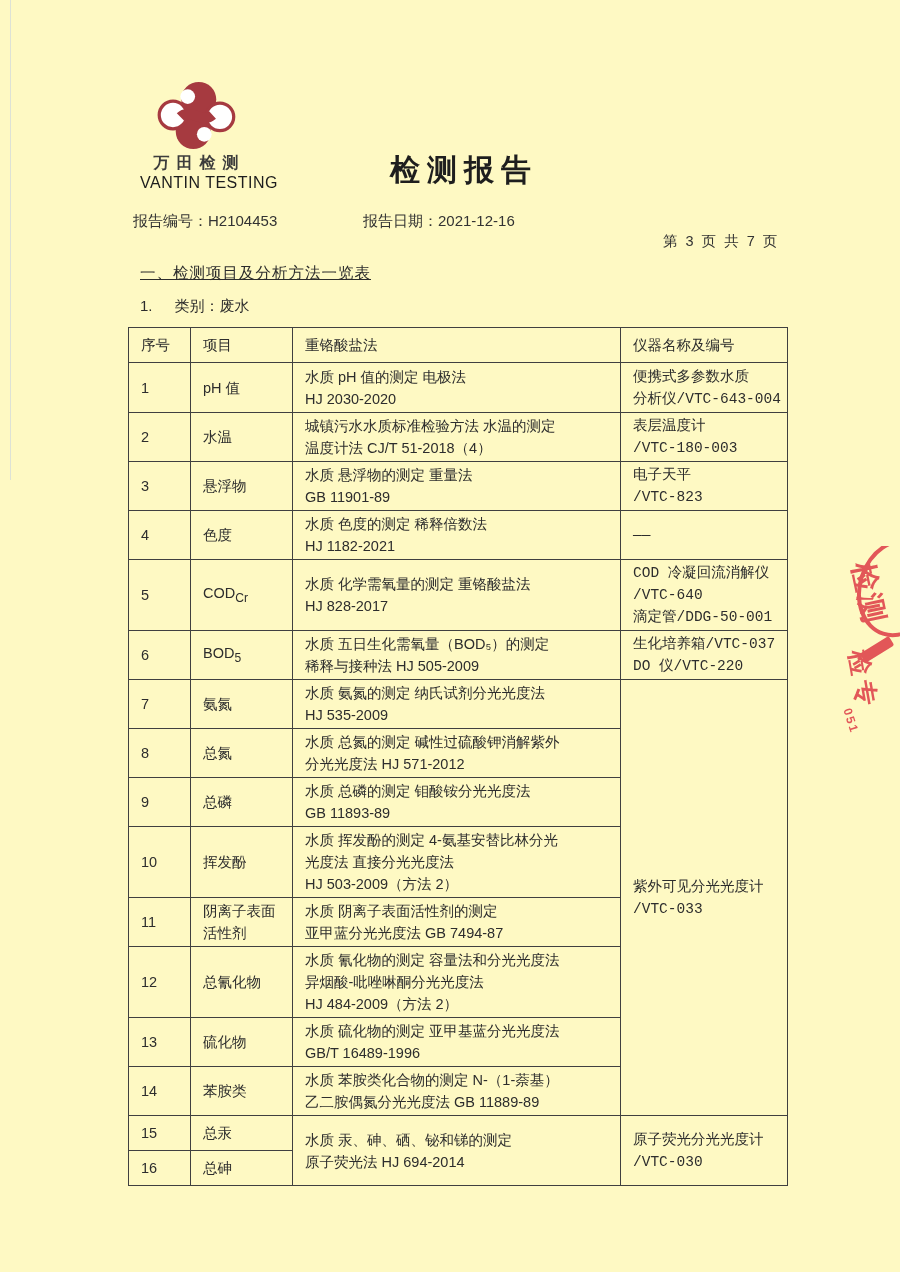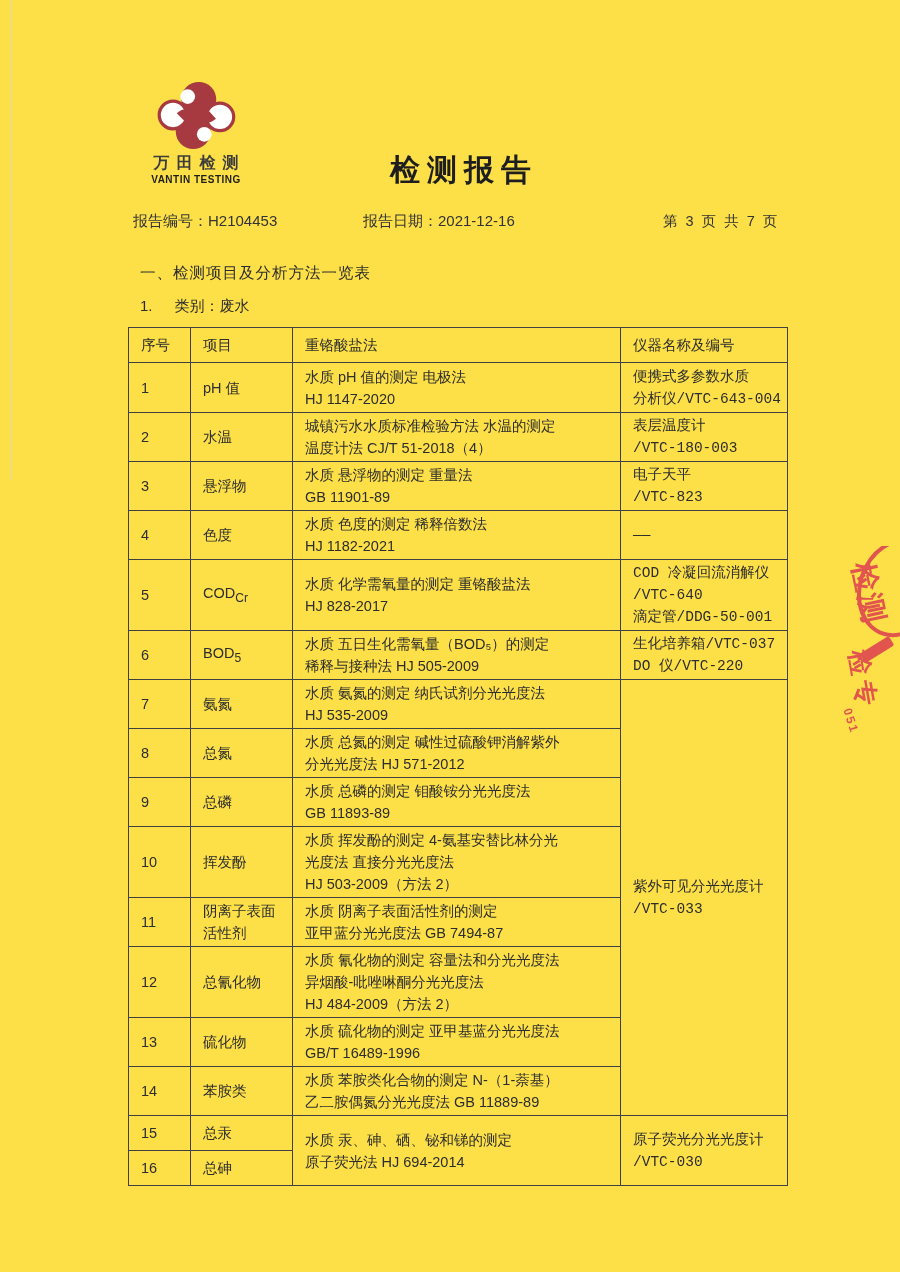--- a/index.html
+++ b/index.html
@@ -1,37 +1,37 @@
 <!DOCTYPE html>
 <html><head>
 <meta charset="utf-8">
 <style>
   html,body { margin:0; padding:0; background:#e8e8e8; }
   .page {
     position:relative; width:900px; height:1272px; margin:0 auto;
-    background:#fde047; overflow:hidden;
+    background:#fef9c3; overflow:hidden;
     font-family:"Liberation Sans", sans-serif; color:#2f2f2f;
   }
   .scan-edge-line { position:absolute; left:10px; top:0; width:1px; height:480px; background:#cfd8de; opacity:.7; }
 
   
   .logo-block { position:absolute; left:140px; top:78px; width:112px; text-align:center; }
   .logo-flower { width:92px; height:74px; margin:0 auto; display:block; }
   .logo-cn { font-size:16px; font-weight:bold; letter-spacing:7px; color:#3c3c3c; margin-top:1px; white-space:nowrap; text-indent:7px; }
-  .logo-en { font-size:10px; font-weight:bold; color:#1d1d1d; letter-spacing:.5px; white-space:nowrap; }
+  .logo-en { font-size:16px; font-weight:normal; color:#1d1d1d; letter-spacing:.5px; white-space:nowrap; }
 
   .report-title { position:absolute; left:390px; top:150px; font-size:30px; font-weight:bold; letter-spacing:7px; color:#1e1e1e; }
 
   .meta { position:absolute; top:212px; font-size:15px; color:#333; white-space:nowrap; }
   .meta-no   { left:133px;text-align:right; }
   .meta-date { left:363px; }
-  .meta-page { left:663px; font-size:14.5px; letter-spacing:2px; }
+  .meta-page { left:663px; font-size:14.5px; letter-spacing:2px;margin-top:20px; }
   .meta b { font-weight:normal; }
 
-  .section-heading { position:absolute; left:140px; top:263px; font-size:15.5px; letter-spacing:1px; color:#2c2c2c; }
+  .section-heading { position:absolute; left:140px; top:263px; font-size:15.5px; letter-spacing:1px; color:#2c2c2c;text-decoration:underline; }
   .category-line   { position:absolute; left:140px; top:297px; font-size:15px; color:#2c2c2c; }
   .category-line .num { margin-right:22px; }
 
   
   table.report { position:absolute; left:128px; top:327px; width:659px; border-collapse:collapse; table-layout:fixed; }
   table.report th, table.report td {
     border:1.6px solid #404040; font-size:14.5px; font-weight:normal;
     text-align:left; vertical-align:middle; padding:2px 4px 2px 12px;
     line-height:22px; color:#2d2d2d; overflow:hidden;
   }
@@ -91,21 +91,21 @@
         <tr style="height:35px">
       <th>序号</th>
       <th>项目</th>
       <th class="c-method">重铬酸盐法</th>
       <th class="c-instr">仪器名称及编号</th>
     </tr>
     <tr style="height:50px">
       <td>1</td>
       <td class="c-item">pH 值</td>
       <td class="c-method">水质 pH 值的测定 电极法
-HJ 1147-2020</td>
+HJ 2030-2020</td>
       <td class="c-instr">便携式多参数水质
 分析仪/VTC-643-004</td>
     </tr>
     <tr style="height:46px">
       <td>2</td>
       <td class="c-item">水温</td>
       <td class="c-method">城镇污水水质标准检验方法 水温的测定
 温度计法 CJ/T 51-2018（4）</td>
       <td class="c-instr">表层温度计
 /VTC-180-003</td>

